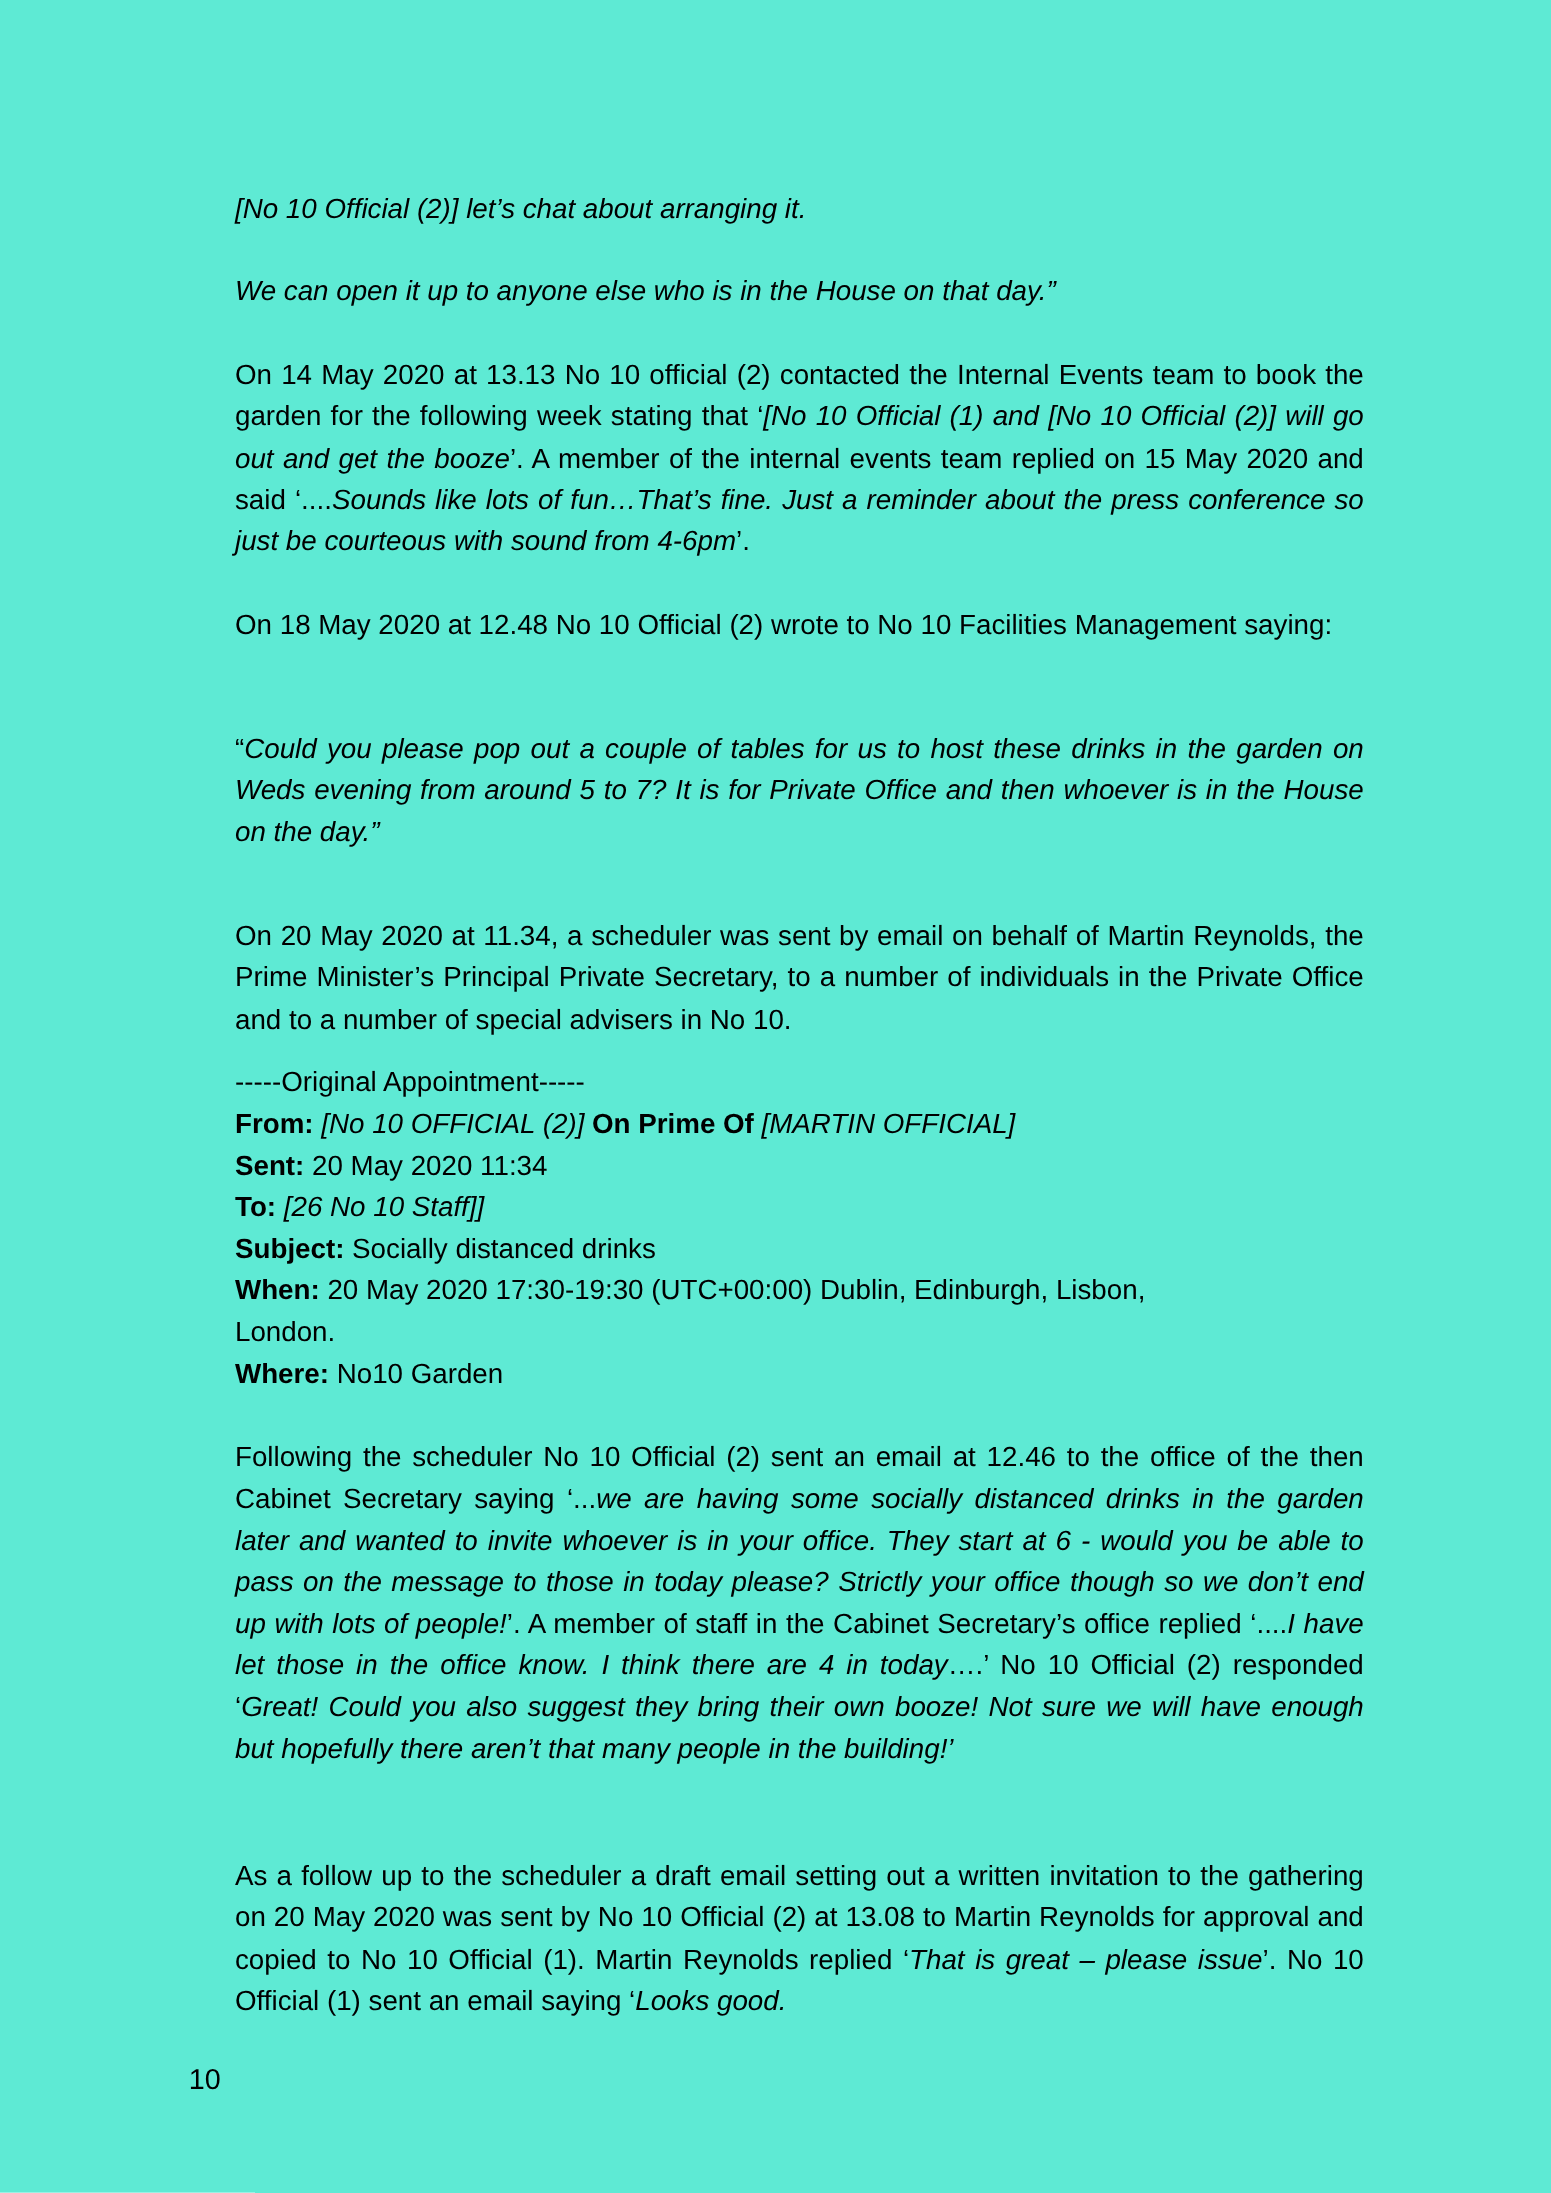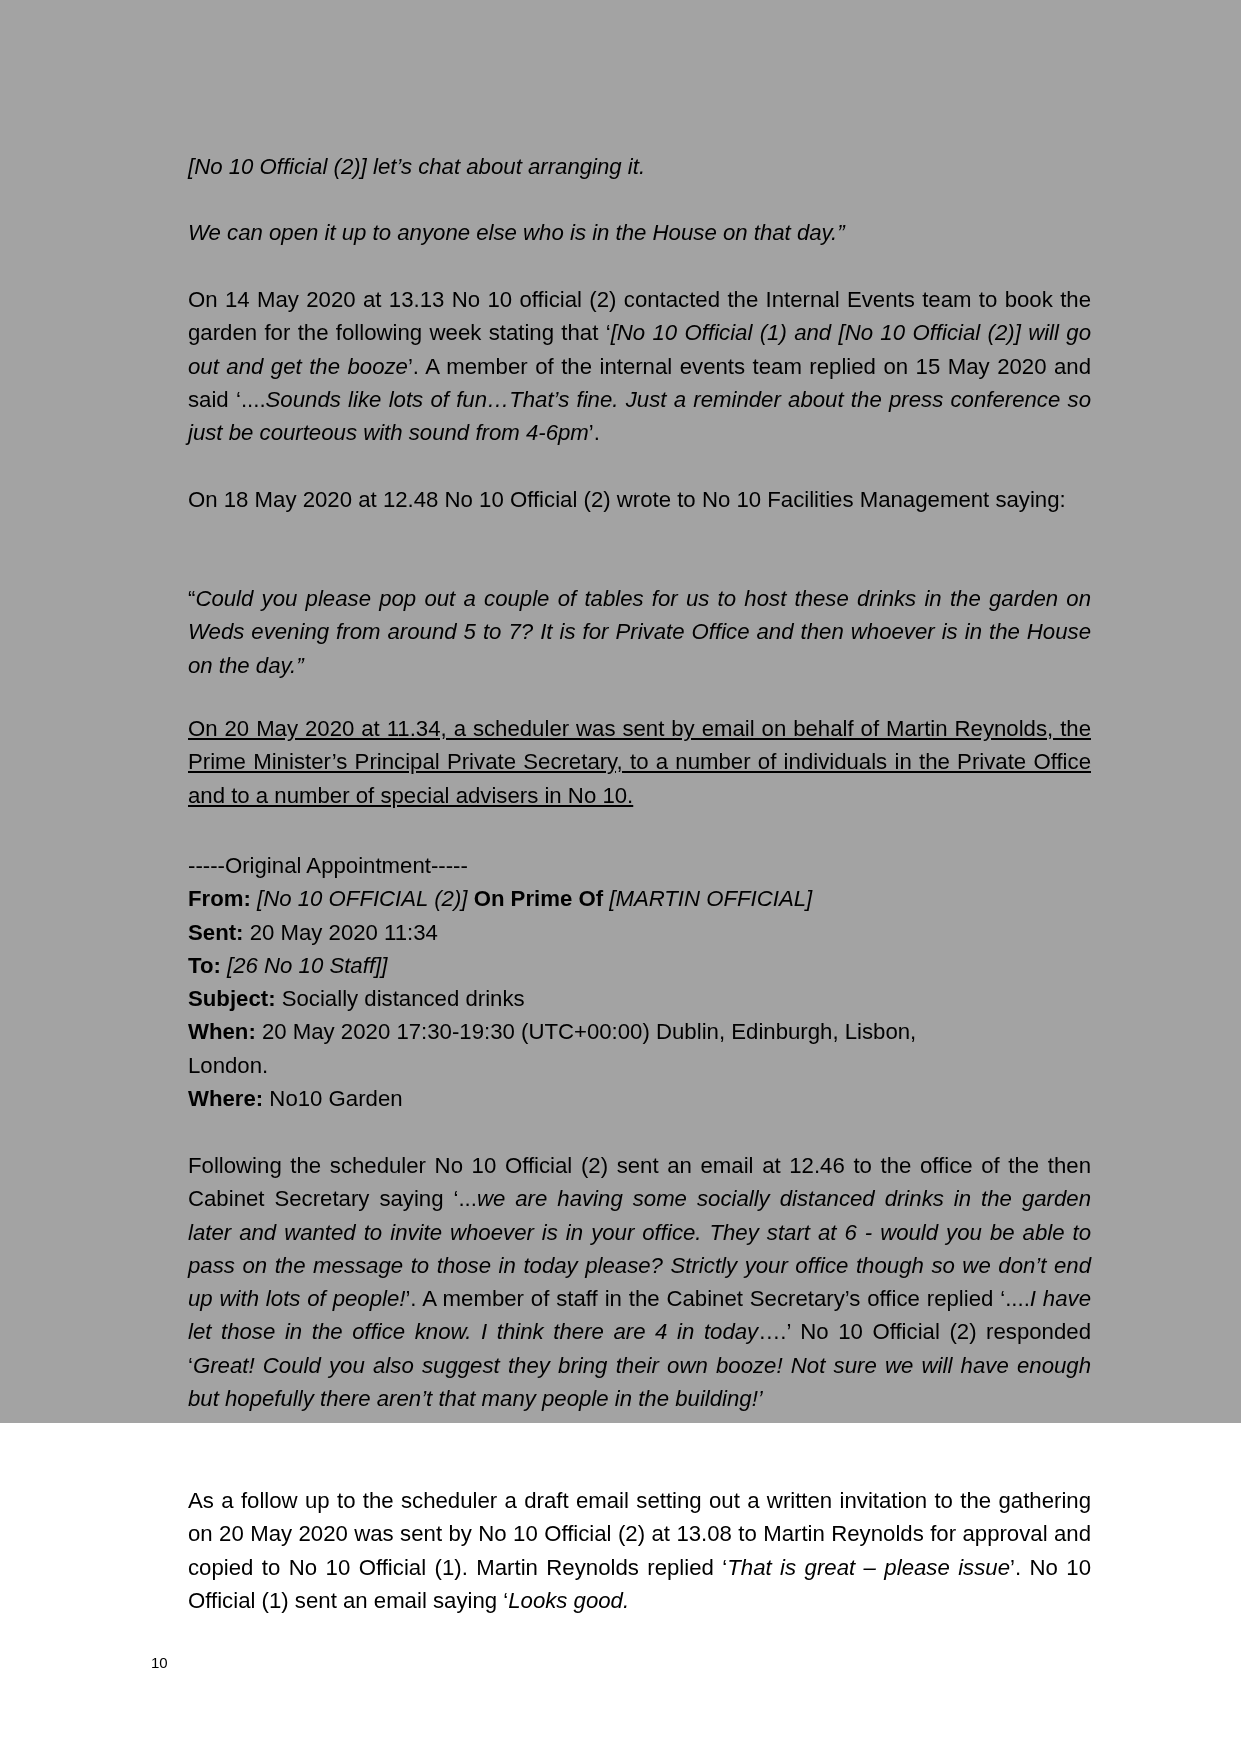--- a/index.html
+++ b/index.html
@@ -1,42 +1,42 @@
 <!DOCTYPE html>
 <html><head>
 <meta charset="utf-8">
 <style>
   html, body { margin: 0; padding: 0; background: #ffffff; }
   body { width: 1241px; height: 1754px; position: relative; overflow: hidden;
          font-family: "Liberation Sans", sans-serif; color: #000; }
-  .page { position: absolute; left: 0; top: 0; width: 1241px; height: 1423px; background: #a3a3a3; }
+  .page { position: absolute; left: 0; top: 0; width: 1241px; height: 1754px; background: #5eead4; }
   .block { position: absolute; left: 188px; width: 903px; font-size: 22.2px; line-height: 33.3px; }
   .justify { text-align: justify; }
   .left { text-align: left; }
   .i { font-style: italic; }
   .b { font-weight: bold; margin-top: 12px; }
-  .pgnum { position: absolute; left: 151px; top: 1650px; font-size: 15px; line-height: 26px; }
+  .pgnum { position: absolute; left: 151px; top: 1650px; font-size: 23px; line-height: 26px; }
   .hdr-line { display: block; }
 </style>
 </head>
 <body>
 
 <div class="page">
 
   <div class="block left" style="top:150px;"><span class="i">[No 10 Official (2)]  let’s chat about arranging it.</span></div>
 
   <div class="block left" style="top:216px;"><span class="i">We can open it up to anyone else who is in the House on that day.”</span></div>
 
   <div class="block justify" style="top:283px;"><span>On 14 May 2020 at 13.13 No 10 official (2) contacted the Internal Events team to book the garden for the following week stating that ‘</span><span class="i">[No 10 Official (1) and [No 10 Official (2)] will go out and get the booze</span><span>’.  A member of the internal events team replied on 15 May 2020 and said ‘....</span><span class="i">Sounds like lots of fun…That’s fine. Just a reminder about the press conference so just be courteous with sound from 4-6pm</span><span>’.</span></div>
 
   <div class="block left" style="top:483px;"><span>On 18 May 2020 at 12.48 No 10 Official (2) wrote to No 10 Facilities Management saying:</span></div>
 
   <div class="block justify" style="top:582px;"><span>“</span><span class="i">Could you please pop out a couple of tables for us to host these drinks in the garden on Weds evening from around 5 to 7? It is for Private Office and then whoever is in the House on the day.”</span></div>
 
-  <div class="block justify" style="top:712px;text-decoration:underline;"><span>On 20 May 2020 at 11.34, a scheduler was sent by email on behalf of Martin Reynolds, the Prime Minister’s Principal Private Secretary, to a number of individuals in the Private Office and to a number of special advisers in No 10.</span></div>
+  <div class="block justify" style="top:732px;"><span>On 20 May 2020 at 11.34, a scheduler was sent by email on behalf of Martin Reynolds, the Prime Minister’s Principal Private Secretary, to a number of individuals in the Private Office and to a number of special advisers in No 10.</span></div>
 
   <div class="block left" style="top:849px;">
     <span class="hdr-line">-----Original Appointment-----</span>
     <span class="hdr-line">
       <span class="b">From:</span><span><span> </span><span class="i">[No 10 OFFICIAL (2)]</span><span class="b"> On Prime Of </span><span class="i">[MARTIN OFFICIAL]</span></span>
     </span>
     <span class="hdr-line">
       <span class="b">Sent:</span><span><span> 20 May 2020 11:34</span></span>
     </span>
     <span class="hdr-line">

